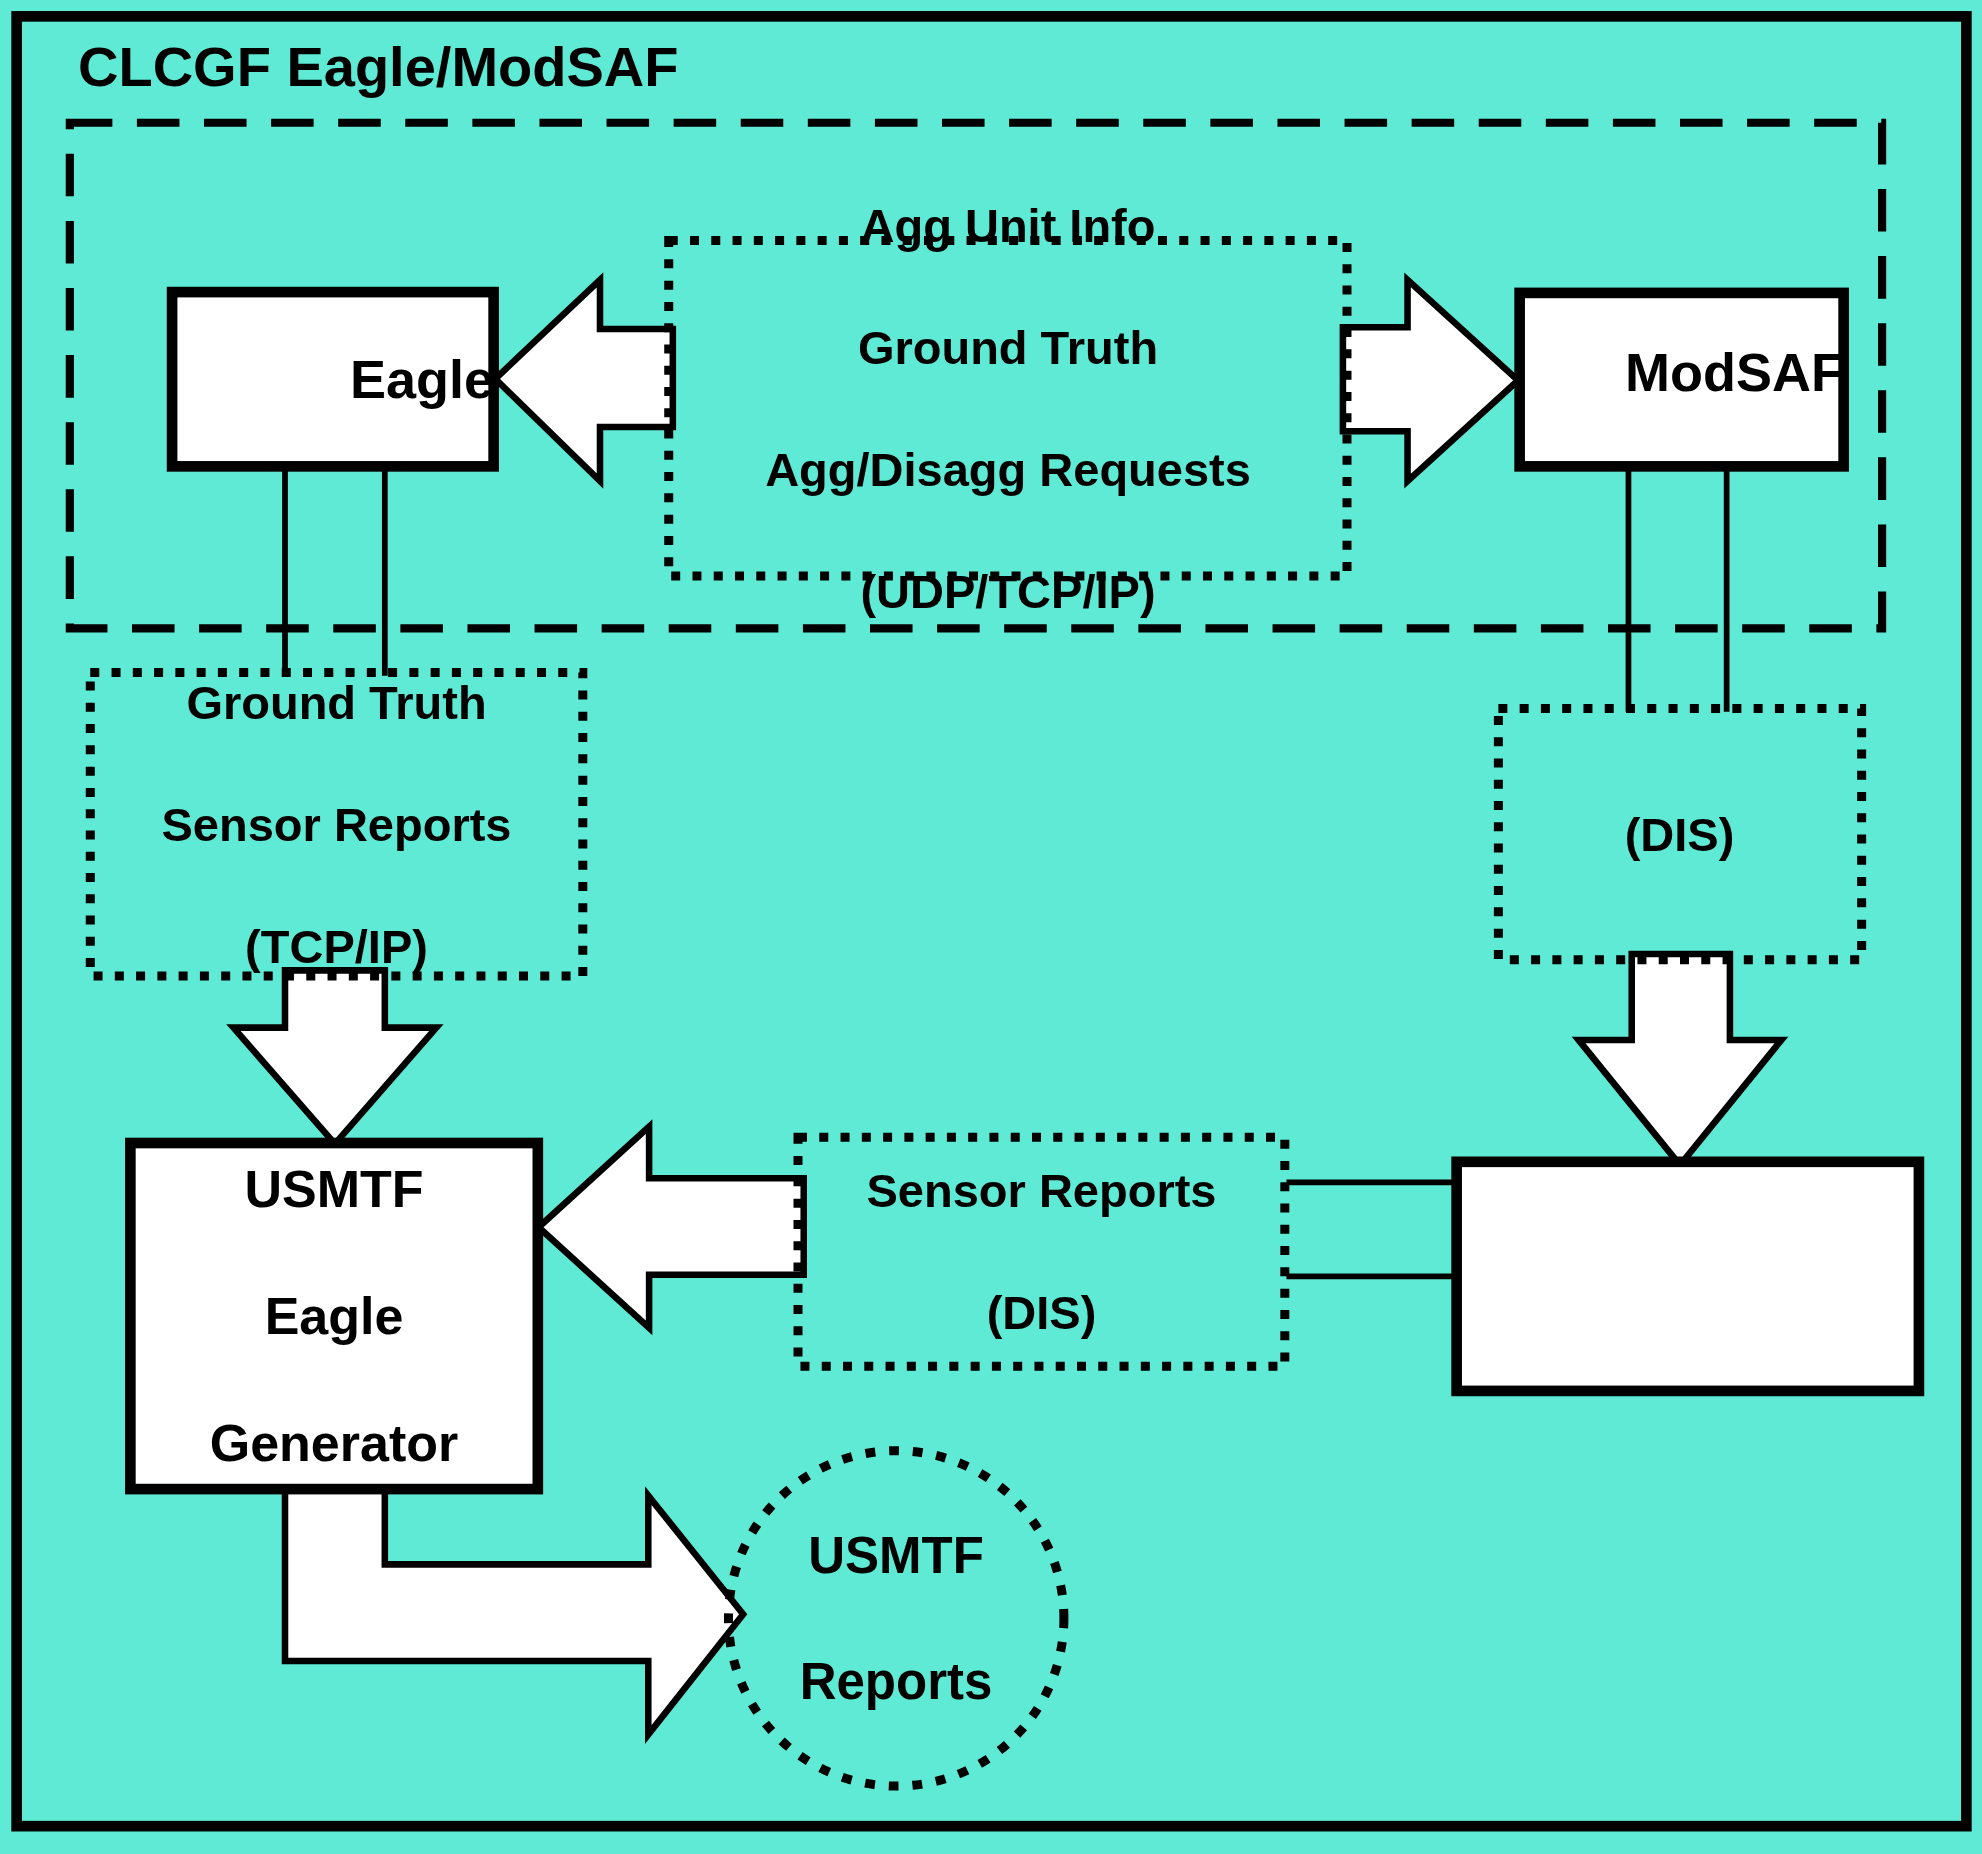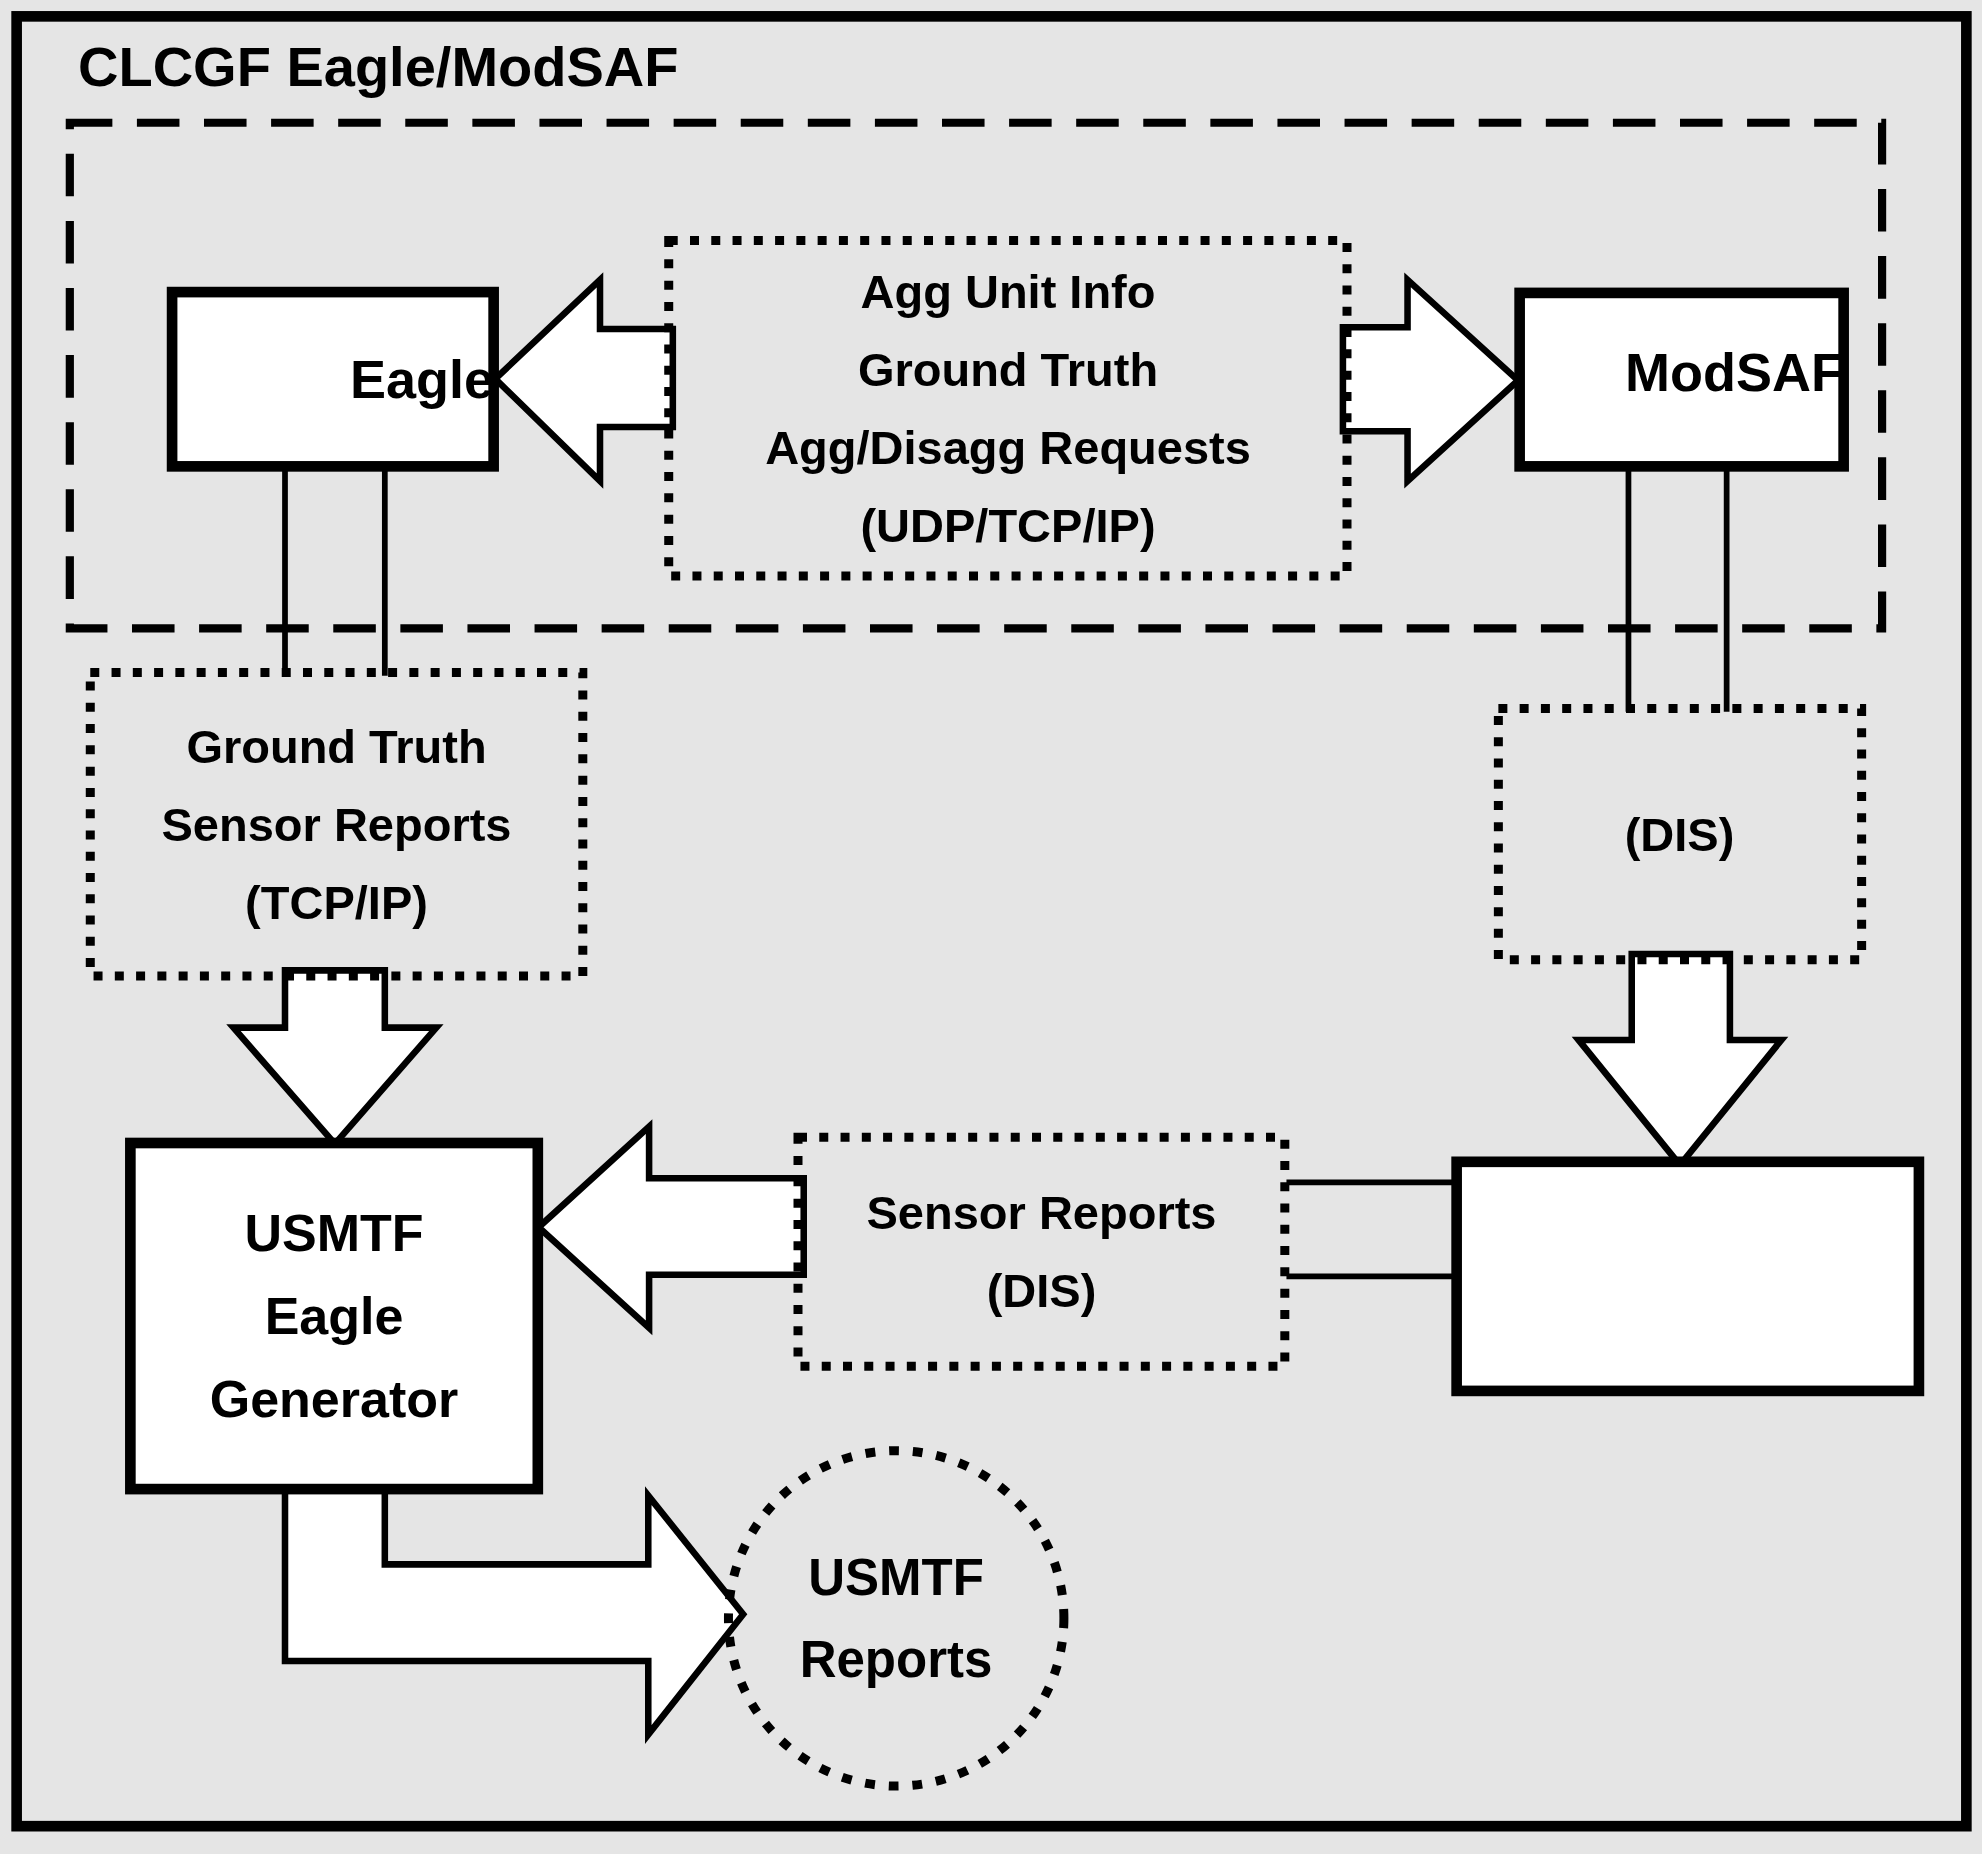--- a/index.html
+++ b/index.html
@@ -1,39 +1,40 @@
 <!DOCTYPE html>
 <html style="font-size:13px"><head>
 <meta charset="utf-8">
 <style>
   html, body { margin: 0; padding: 0; background: #ffffff; }
   .stage {
     position: relative;
     width: 1983px;
     height: 1854px;
-    background: #e5e5e5;
+    background: #5eead4;
     font-family: "Liberation Sans", sans-serif;
     color: #000000;
   }
   .stage svg.layer {
     position: absolute;
     left: 0; top: 0;
     width: 1983px;
     height: 1854px;
   }
   .label {
     position: absolute;
     display: flex;
     flex-direction: column;
     align-items: center;
     justify-content: center;
     text-align: center;
     font-weight: 700;
     color: #000000;
     white-space: nowrap;
+    gap: 44px;
   }
   .title {
     position: absolute;
     left: 78px;
     top: 34px;
     font-size: 56px;
     font-weight: 700;
     letter-spacing: 0px;
   }
   .t-node   { font-size: 54px; align-items: flex-end; }

